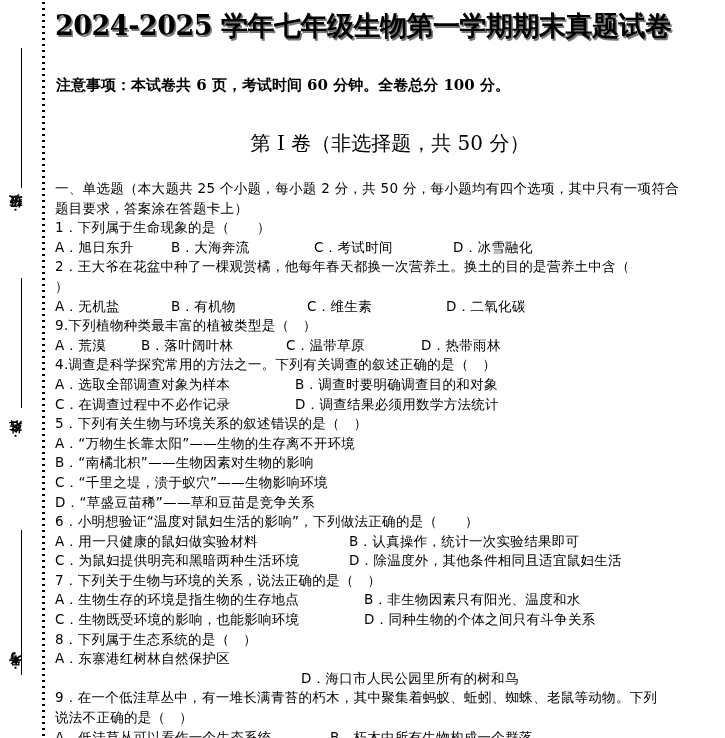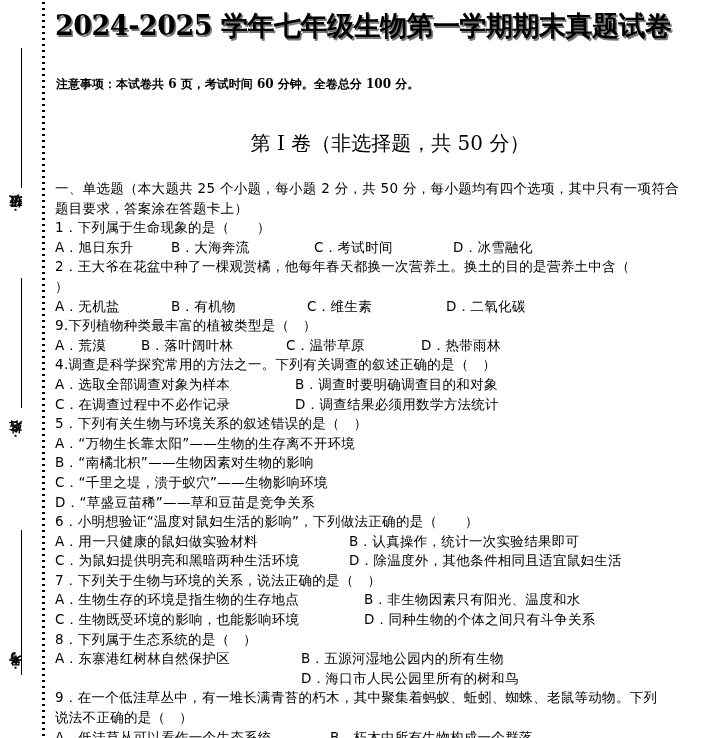--- a/index.html
+++ b/index.html
@@ -21,21 +21,21 @@
     background-image: radial-gradient(circle, #000 1.2px, transparent 1.4px);
     background-size: 3px 6px; background-repeat: repeat-y;
   }
   .title {
     position: absolute; left: 55px; right: 0; top: 8px; text-align: left;
     font-family: "DejaVu Serif", "Liberation Serif", serif; font-weight: bold;
     font-size: 27px; letter-spacing: -0.5px; text-shadow: 1.5px 1.5px 0 #777;
     white-space: nowrap;
   }
   .notice {
-    position: absolute; left: 56px; top: 76px; font-size: 12px; font-weight: bold;
+    position: absolute; left: 56px; top: 76px; font-size: 15px; font-weight: bold;
     white-space: nowrap;
   }
   .section {
     position: absolute; left: 55px; right: 0; top: 130px; text-align: center;
     font-size: 20px; white-space: nowrap;
   }
   .content {
     position: absolute; left: 55px; top: 179px; width: 665px;
     font-family: "DejaVu Sans", "Liberation Sans", sans-serif;
     font-size: 13.5px; line-height: 19.6px; letter-spacing: 0.3px;
@@ -119,21 +119,20 @@
     <span class="opt" style="left:309px">B．非生物因素只有阳光、温度和水</span>
   </div>
   <div class="line">
     <span class="opt" style="left:0">C．生物既受环境的影响，也能影响环境</span>
     <span class="opt" style="left:309px">D．同种生物的个体之间只有斗争关系</span>
   </div>
 
   <div class="line">8．下列属于生态系统的是（　）</div>
   <div class="line">
     <span class="opt" style="left:0">A．东寨港红树林自然保护区</span>
-    <span class="opt" style="left:246px">B．五源河湿地公园内的所有生物</span>
   </div>
   <div class="line">
     <span class="opt" style="left:246px">D．海口市人民公园里所有的树和鸟</span>
   </div>
 
   <div class="line">9．在一个低洼草丛中，有一堆长满青苔的朽木，其中聚集着蚂蚁、蚯蚓、蜘蛛、老鼠等动物。下列</div>
   <div class="line">说法不正确的是（　）</div>
   <div class="line">
     <span class="opt" style="left:0">A．低洼草丛可以看作一个生态系统</span>
     <span class="opt" style="left:275px">B．朽木中所有生物构成一个群落</span>

